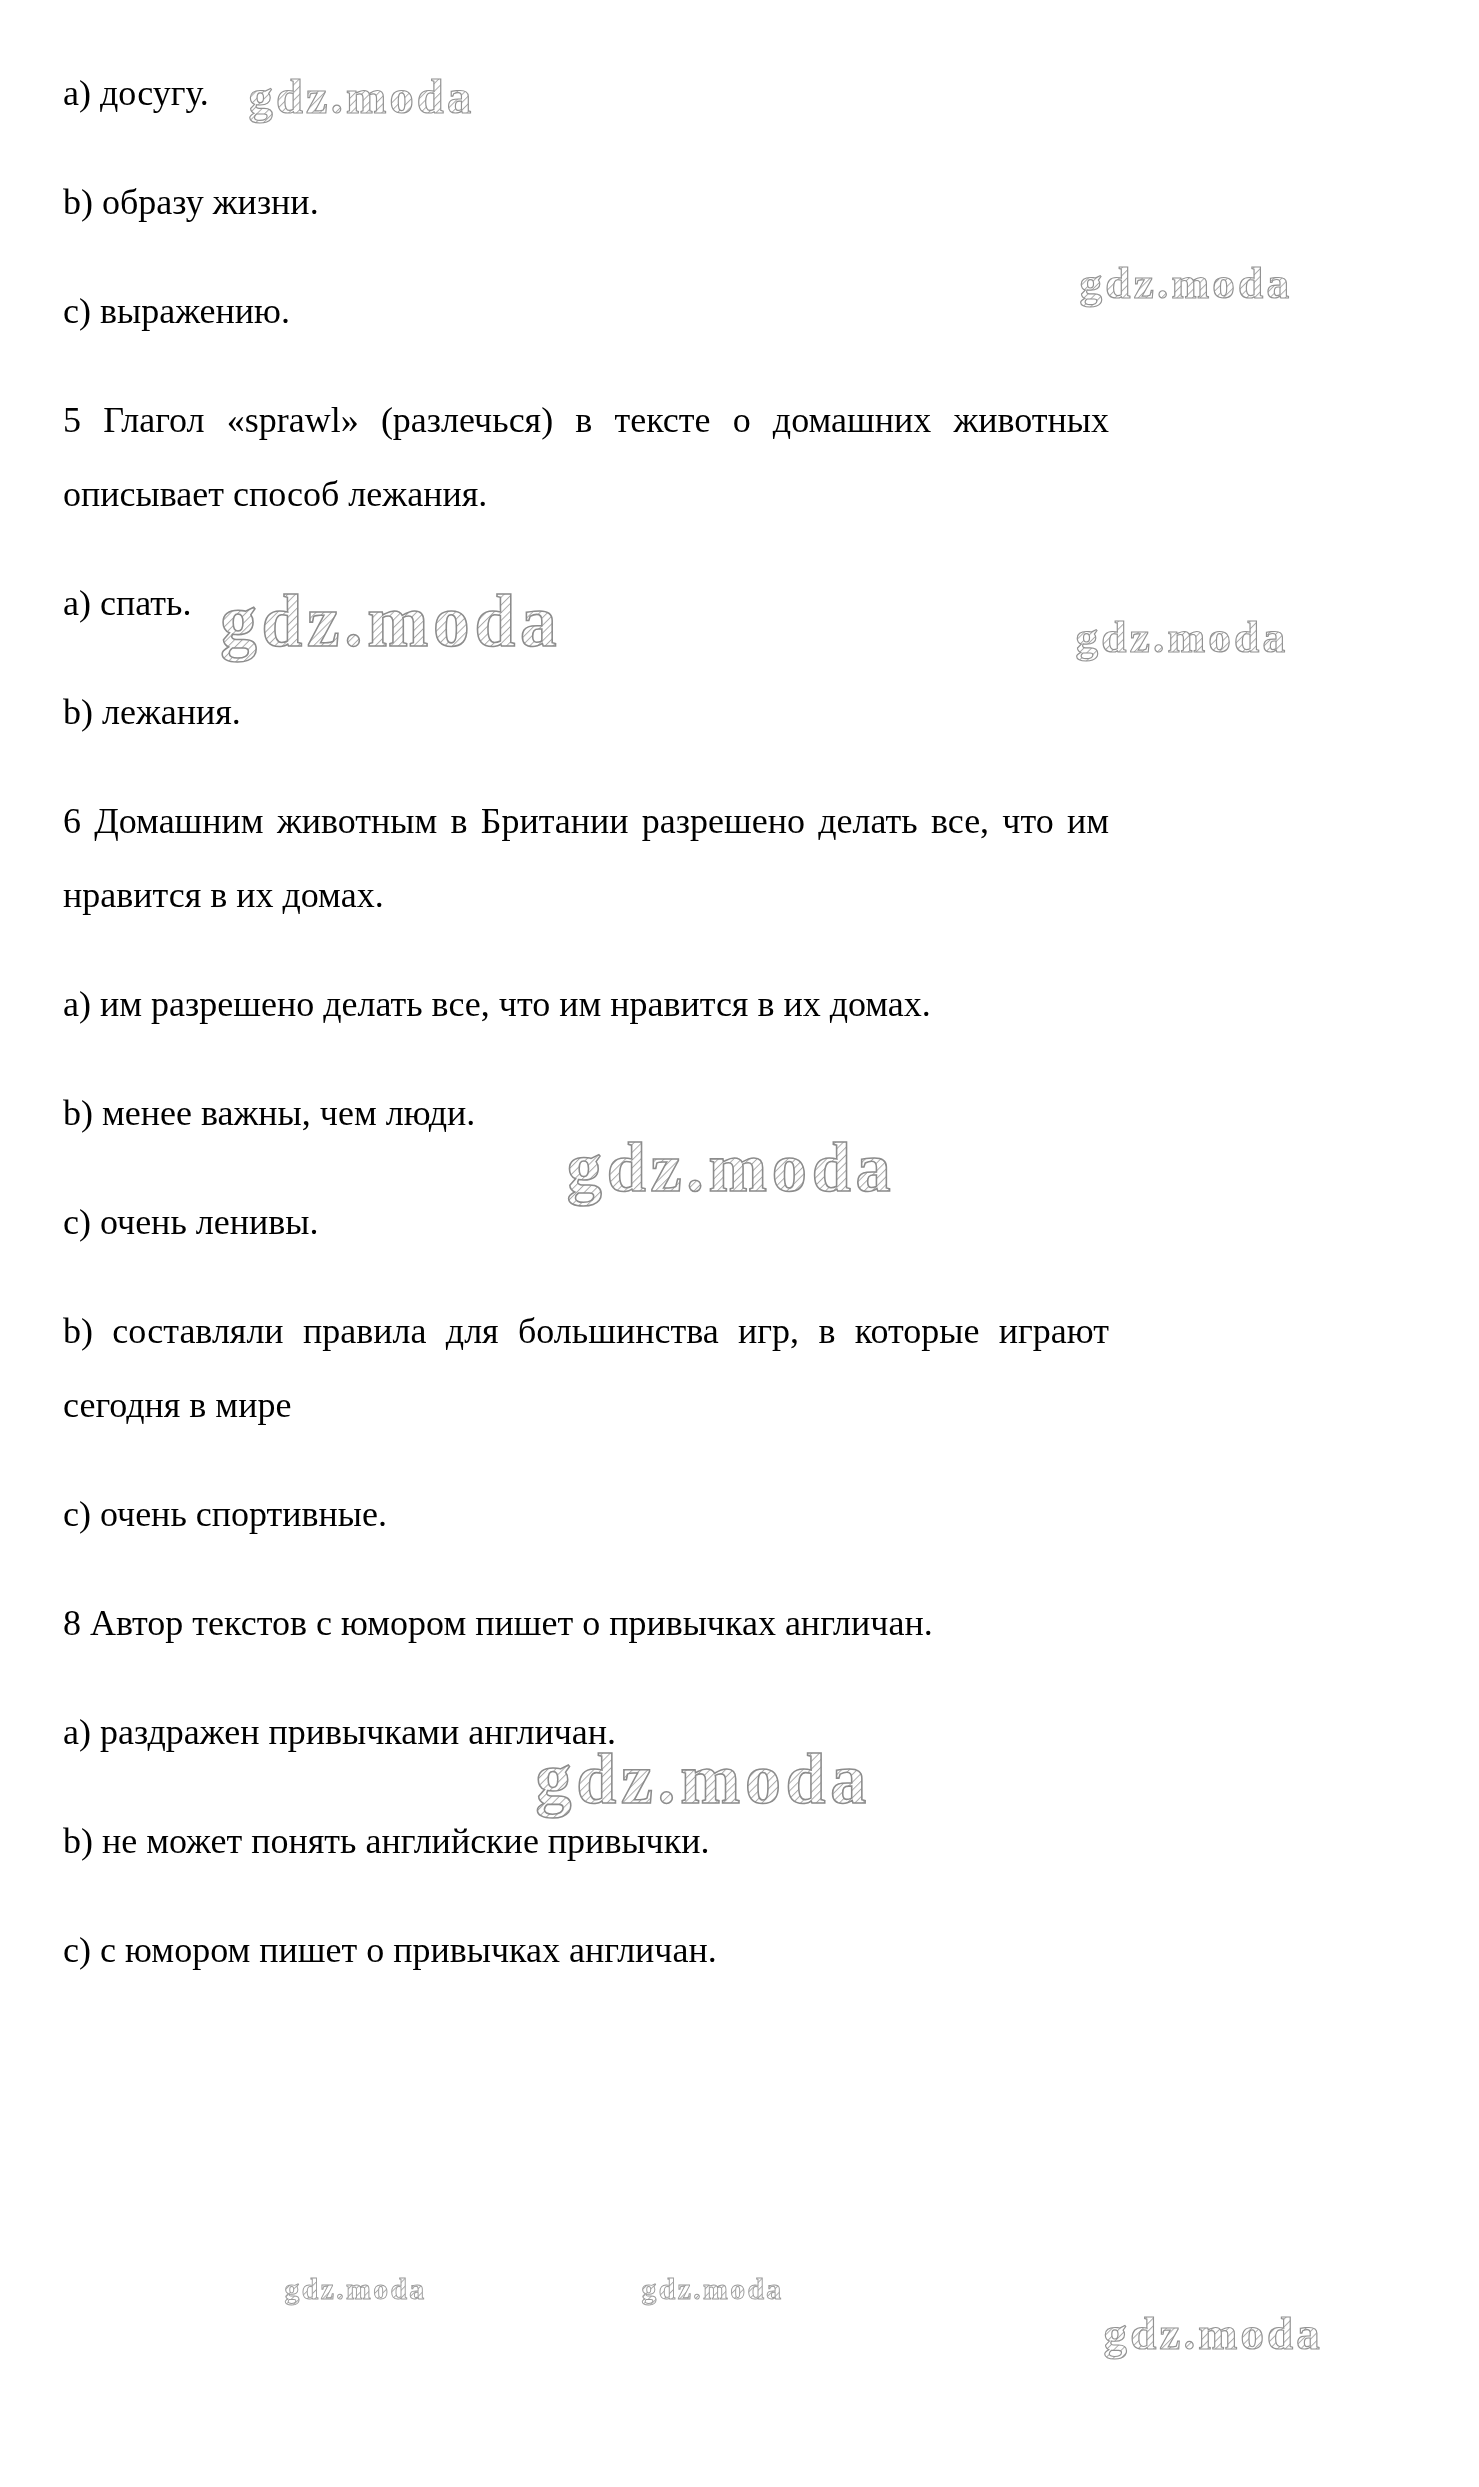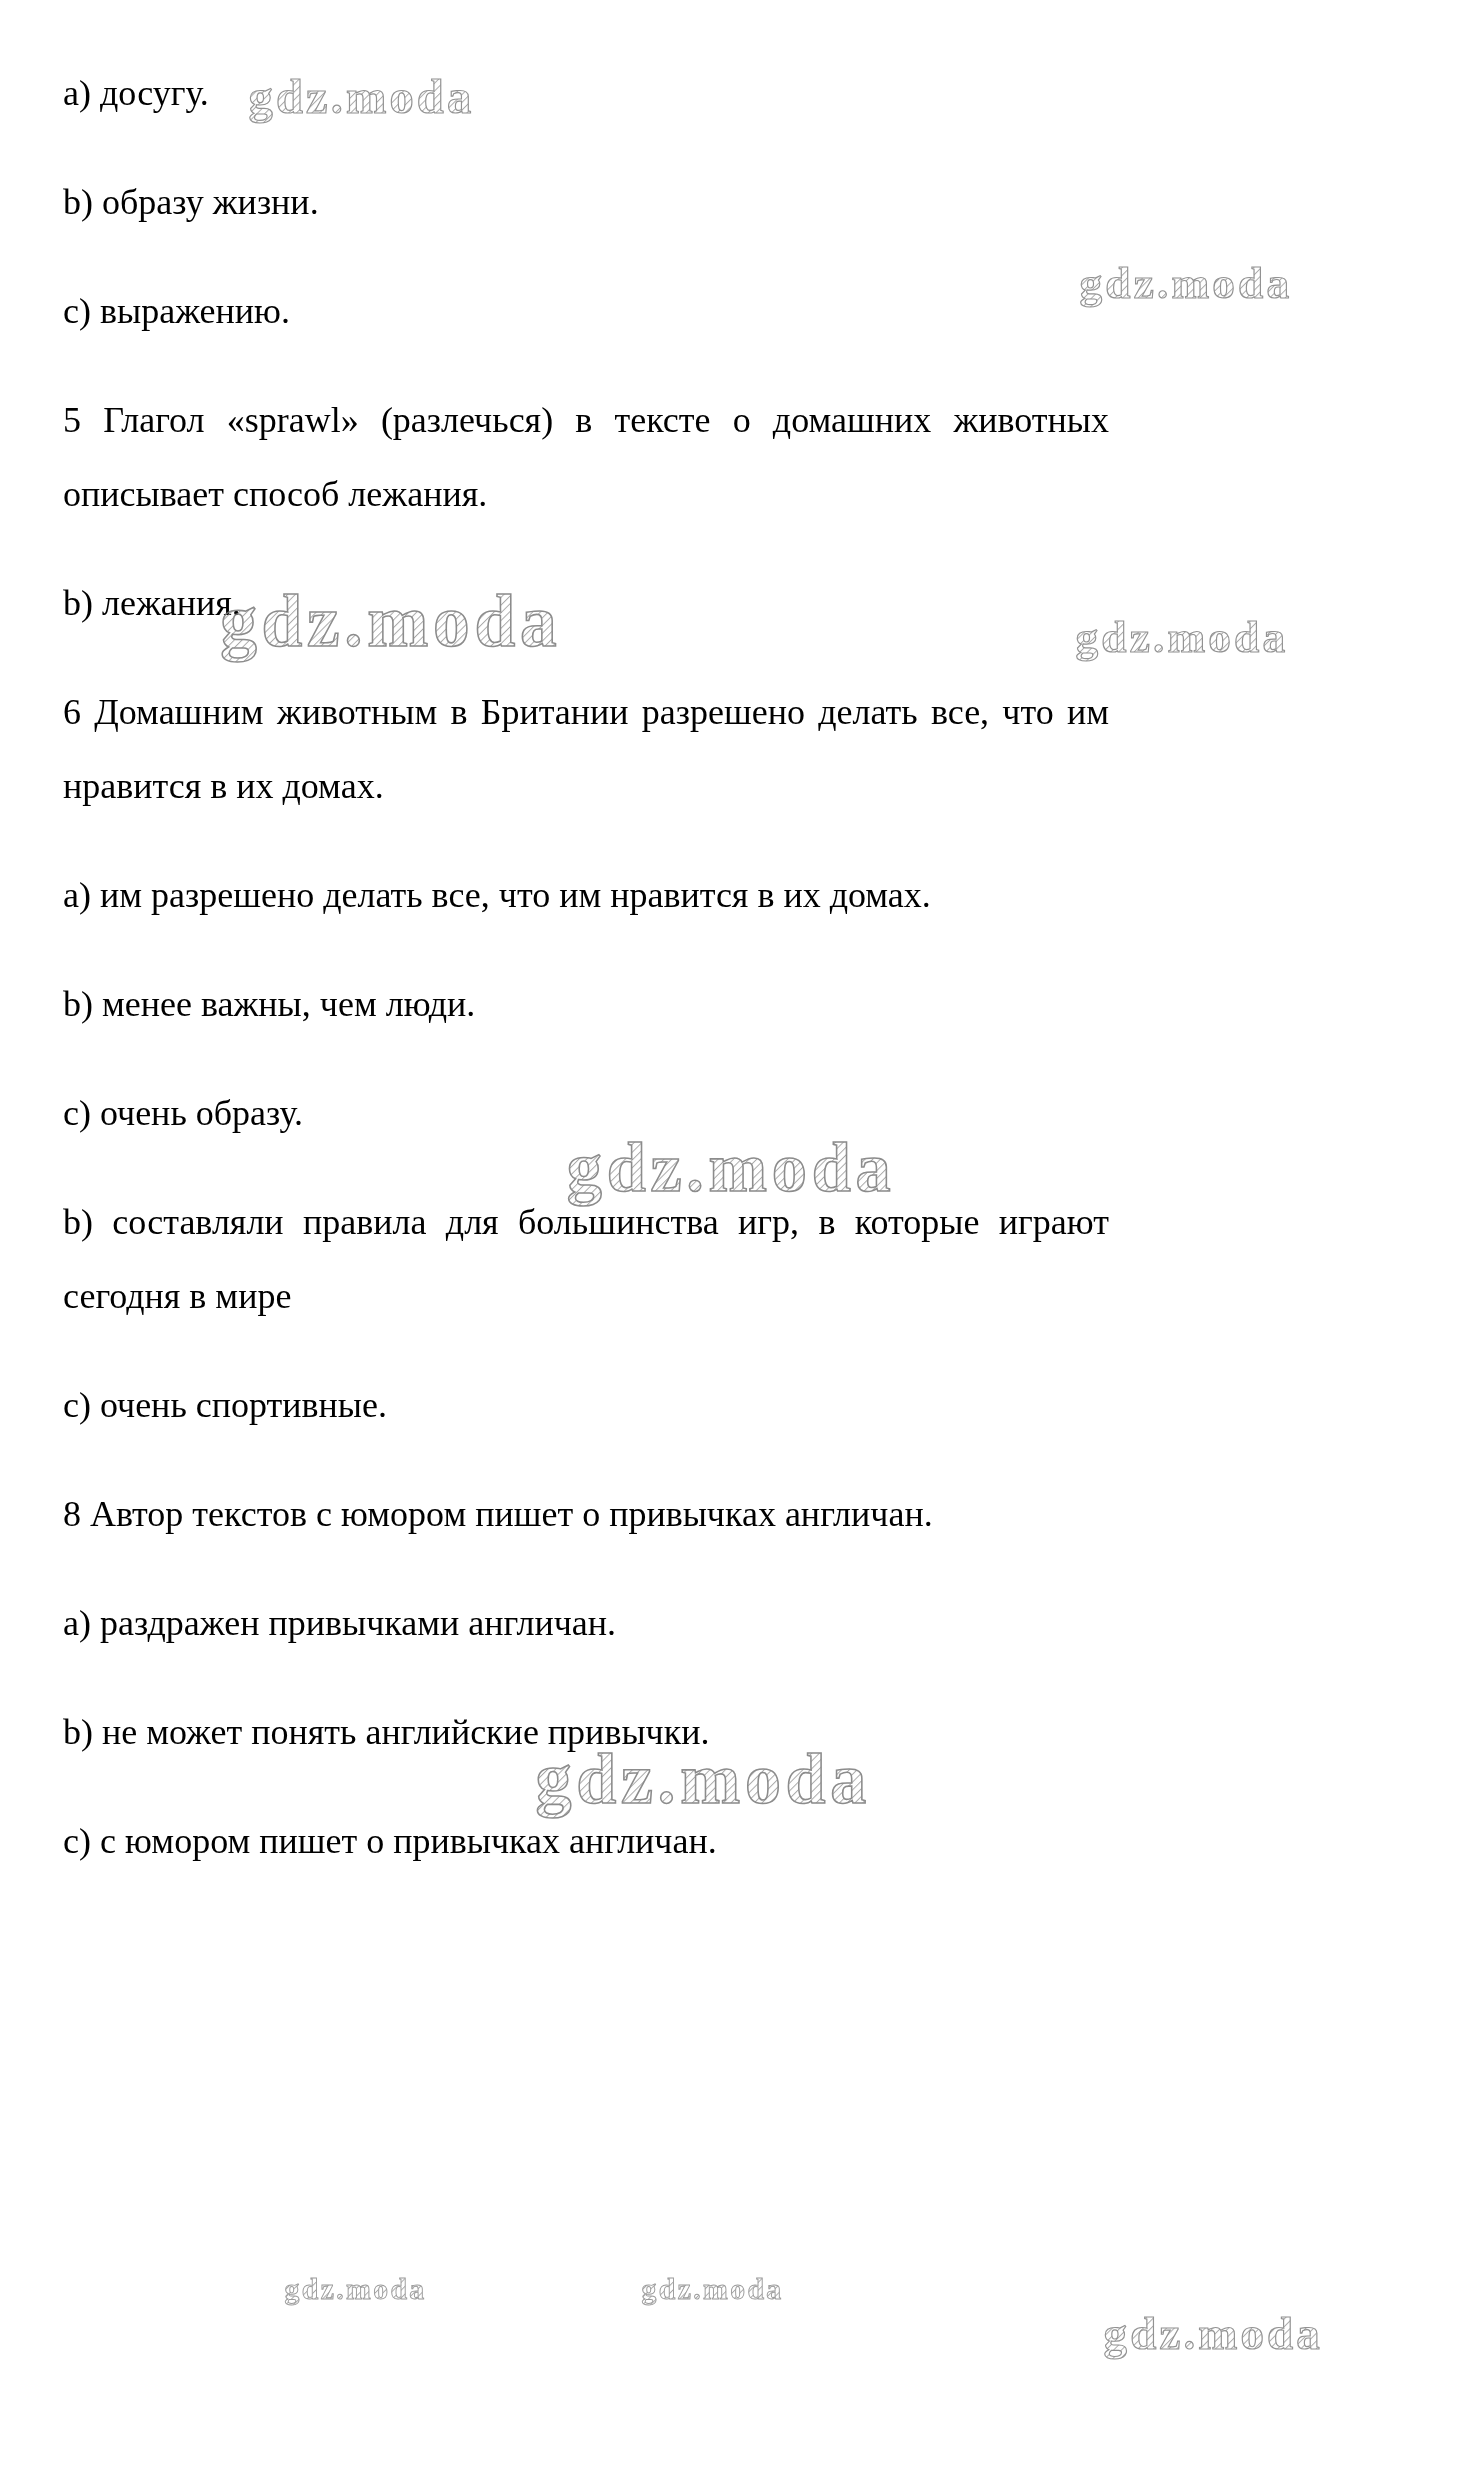--- a/index.html
+++ b/index.html
@@ -72,40 +72,43 @@
   </p>
 
   <p class="para">
     <span class="u">c) выражению.</span>
   </p>
 
   <p class="para justify">
     <span>5 Глагол «sprawl» (разлечься) в тексте о домашних животных описывает способ </span><span class="u">лежания.</span>
   </p>
 
+  <p class="para">
+    <span>a) спать.</span>
+  </p>
 
   <p class="para">
     <span class="u">b) лежания.</span>
   </p>
 
 
   <p class="para justify">
     <span>6 Домашним животным в Британии </span><span class="u">разрешено делать все, что им нравится в их домах.</span>
   </p>
 
   <p class="para">
     <span class="u">a) им разрешено делать все, что им нравится в их домах.</span>
   </p>
 
   <p class="para">
     <span>b) менее важны, чем люди.</span>
   </p>
 
   <p class="para">
-    <span>c) очень образу.</span>
+    <span>c) очень ленивы.</span>
   </p>
 
 
 
   <p class="para justify">
     <span class="u">b) составляли правила для большинства игр, в которые играют сегодня в мире</span>
   </p>
 
   <p class="para">
     <span>c) очень спортивные.</span>

